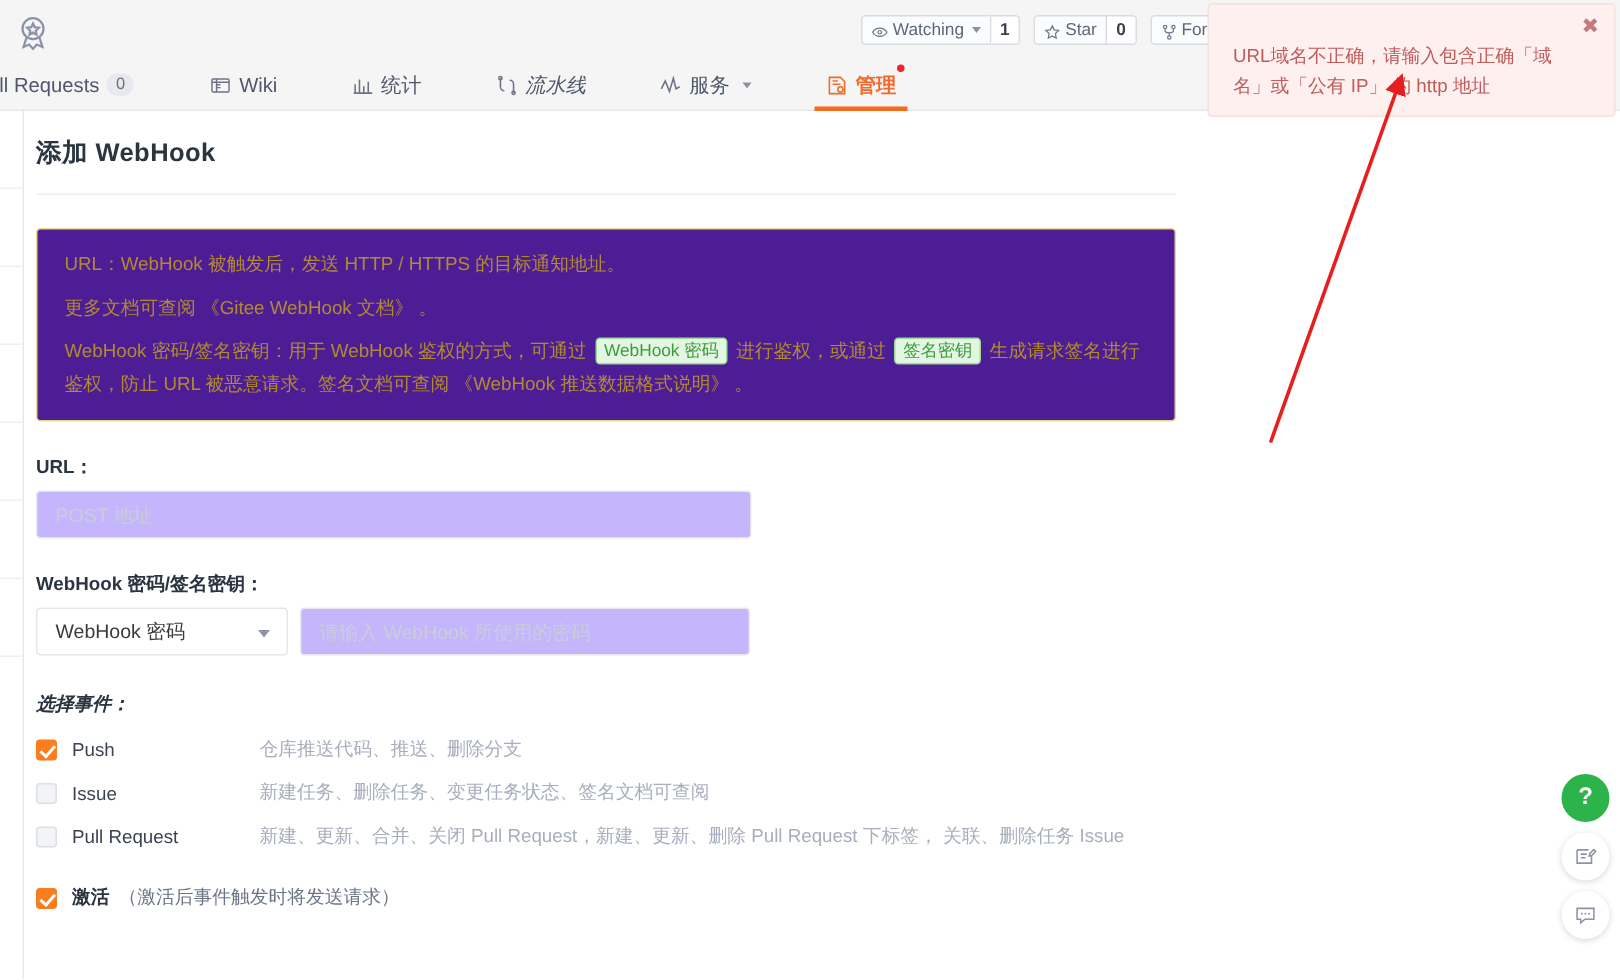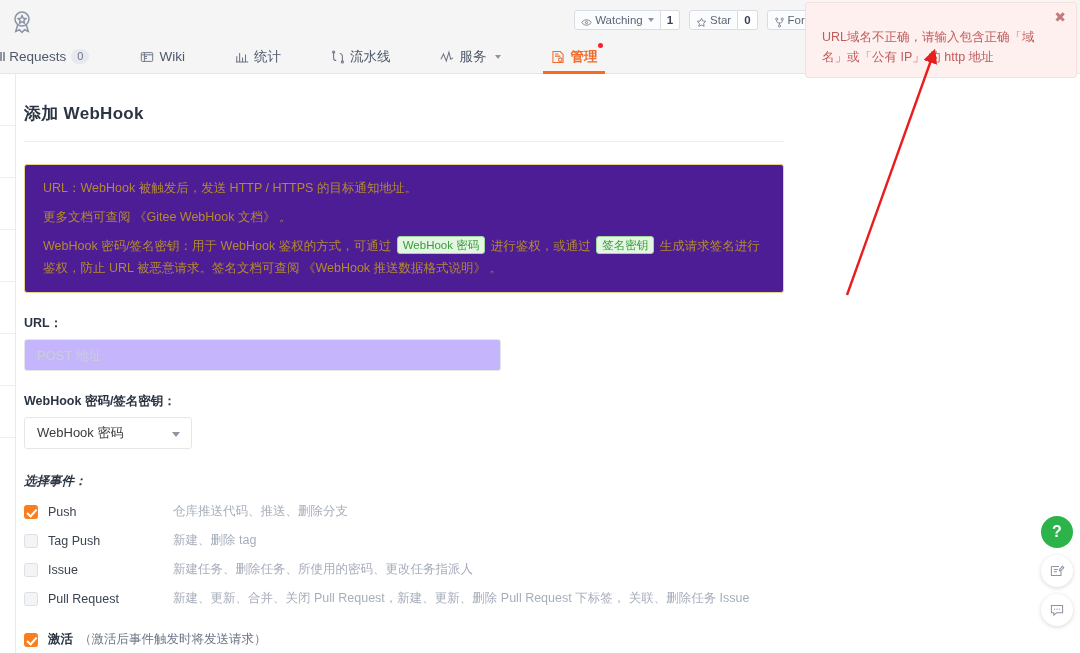--- a/index.html
+++ b/index.html
@@ -80,21 +80,21 @@
 
   
   .left-sliver {
     position:absolute; left:0; top:74px; width:16px; height:579px;
     background:#fff; border-right:1px solid #e9eaec;
   }
   .left-sliver .row { height:52px; border-bottom:1px solid #eeeff1; }
 
   
   .content { position:absolute; left:24px; top:90px; width:760px; }
-  .page-title { font-size:17px; font-weight:bold; color:#2b3542; margin:12px 0 16px 0; letter-spacing:.3px;}
+  .page-title { font-size:17px; font-weight:bold; color:#2b3542; margin:0 0 16px 0; letter-spacing:.3px;}
   .title-rule { border-bottom:1px solid #eceef0; margin-bottom:22px; }
 
   .notice {
     background:#4c1d95; border:1px solid #e8d48a; border-radius:3px;
     padding:12px 14px 13px 18px; color:#b38b2d; font-size:12.5px; line-height:22px;
   }
   .notice p { margin:0 0 7px 0; }
   .notice p:last-child { margin-bottom:0; }
   .tagx {
     display:inline-block; background:#e2f6e2; border:1px solid #9ed89c; color:#3c9a3c;
@@ -246,21 +246,21 @@
 
     <div class="tab" style="margin-left:50px;">
       <span class="tico">
         <svg viewBox="0 0 16 16" width="14" height="14" fill="none" stroke="currentColor" stroke-width="1.2">
           <path d="M2 13.5V7M5.3 13.5V3.5M8.6 13.5V8.6M12 13.5V5.2M1 13.8h14"></path>
         </svg>
       </span>
       <span>统计</span>
     </div>
 
-    <div class="tab" style="margin-left:50px;">
+    <div class="tab" style="margin-left:50px;font-style:italic;">
       <span class="tico">
         <svg viewBox="0 0 16 16" width="14" height="14" fill="none" stroke="currentColor" stroke-width="1.2">
           <path d="M3 2.5v6.5a3 3 0 003 3M13 13.5V7a3 3 0 00-3-3"></path>
           <circle cx="3" cy="2.4" r="1.2"></circle>
             <circle cx="13" cy="13.6" r="1.2"></circle>
         </svg>
       </span>
       <span>流水线</span>
     </div>
 
@@ -320,42 +320,38 @@
     <div class="field-label">URL：</div>
     <input class="text-input" type="text" value="" placeholder="POST 地址" style="">
 
     
     <div class="field-label">WebHook 密码/签名密钥：</div>
     <div class="pwd-row">
       <div class="select-box">
         <span>WebHook 密码</span>
         <span class="caret"></span>
       </div>
+      <input class="text-input pwd-input" type="text" value="" placeholder="请输入 WebHook 所使用的密码" style="">
     </div>
 
     
     <div class="events">
       <div class="field-label" style="margin-top:0;font-style:italic;">选择事件：</div>
 
       <div class="ev-row">
         <span class="cb on"></span>
         <span class="ev-name">Push</span>
         <span class="ev-desc">仓库推送代码、推送、删除分支</span>
       </div>
 
-      <div class="ev-row">
-        <span class="cb off"></span>
-        <span class="ev-name">Tag Push</span>
-        <span class="ev-desc">新建、删除 tag</span>
-      </div>
 
       <div class="ev-row">
         <span class="cb off"></span>
         <span class="ev-name">Issue</span>
-        <span class="ev-desc">新建任务、删除任务、所使用的密码、更改任务指派人</span>
+        <span class="ev-desc">新建任务、删除任务、变更任务状态、签名文档可查阅</span>
       </div>
 
       <div class="ev-row">
         <span class="cb off"></span>
         <span class="ev-name">Pull Request</span>
         <span class="ev-desc">新建、更新、合并、关闭 Pull Request，新建、更新、删除 Pull Request 下标签， 关联、删除任务 Issue</span>
       </div>
 
     </div>
 

